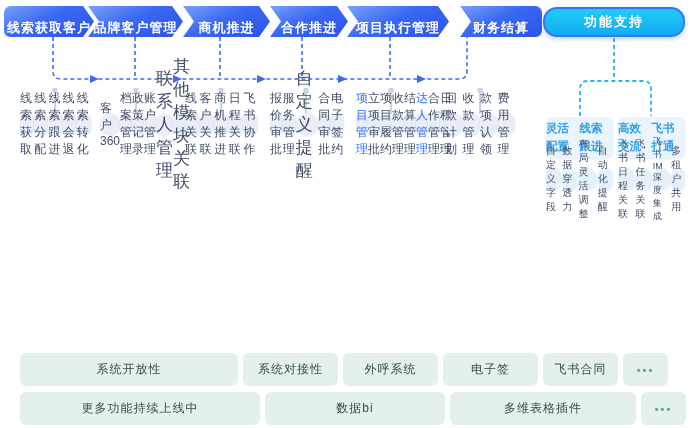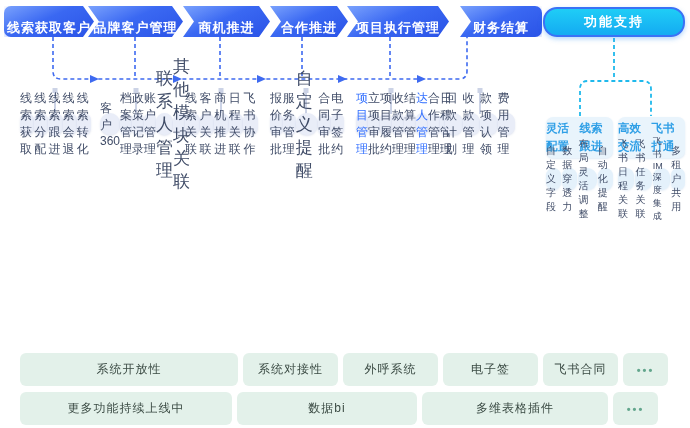--- a/index.html
+++ b/index.html
@@ -64,21 +64,21 @@
   .spill.xs{font-size:9px;}
 
   
   .brow{position:absolute;left:20px;display:flex;gap:5px;}
   .brow1{top:353px}.brow2{top:392px}
   .bbox{
     height:33px;border-radius:6px;background:#e3f1ea;color:#3b4b44;font-size:12px;
     display:flex;align-items:center;justify-content:center;letter-spacing:1px;
   }
   .bw218{width:218px}.bw95{width:95px}.bw93{width:75px}.bw45{width:45px}
-  .bw240{width:212px}.bw180{width:180px}.bw186{width:186px}
+  .bw240{width:240px}.bw180{width:180px}.bw186{width:186px}
   .bbox.dots{color:#63a68d;font-weight:bold;font-size:11px;letter-spacing:2px;}
 </style>
 </head>
 <body>
 
 <div class="stage">
 
   <svg class="wires" width="690" height="428" viewBox="0 0 690 428">
 
     <g stroke="#3e6af0" stroke-width="1.6" fill="none" stroke-dasharray="4 3">

